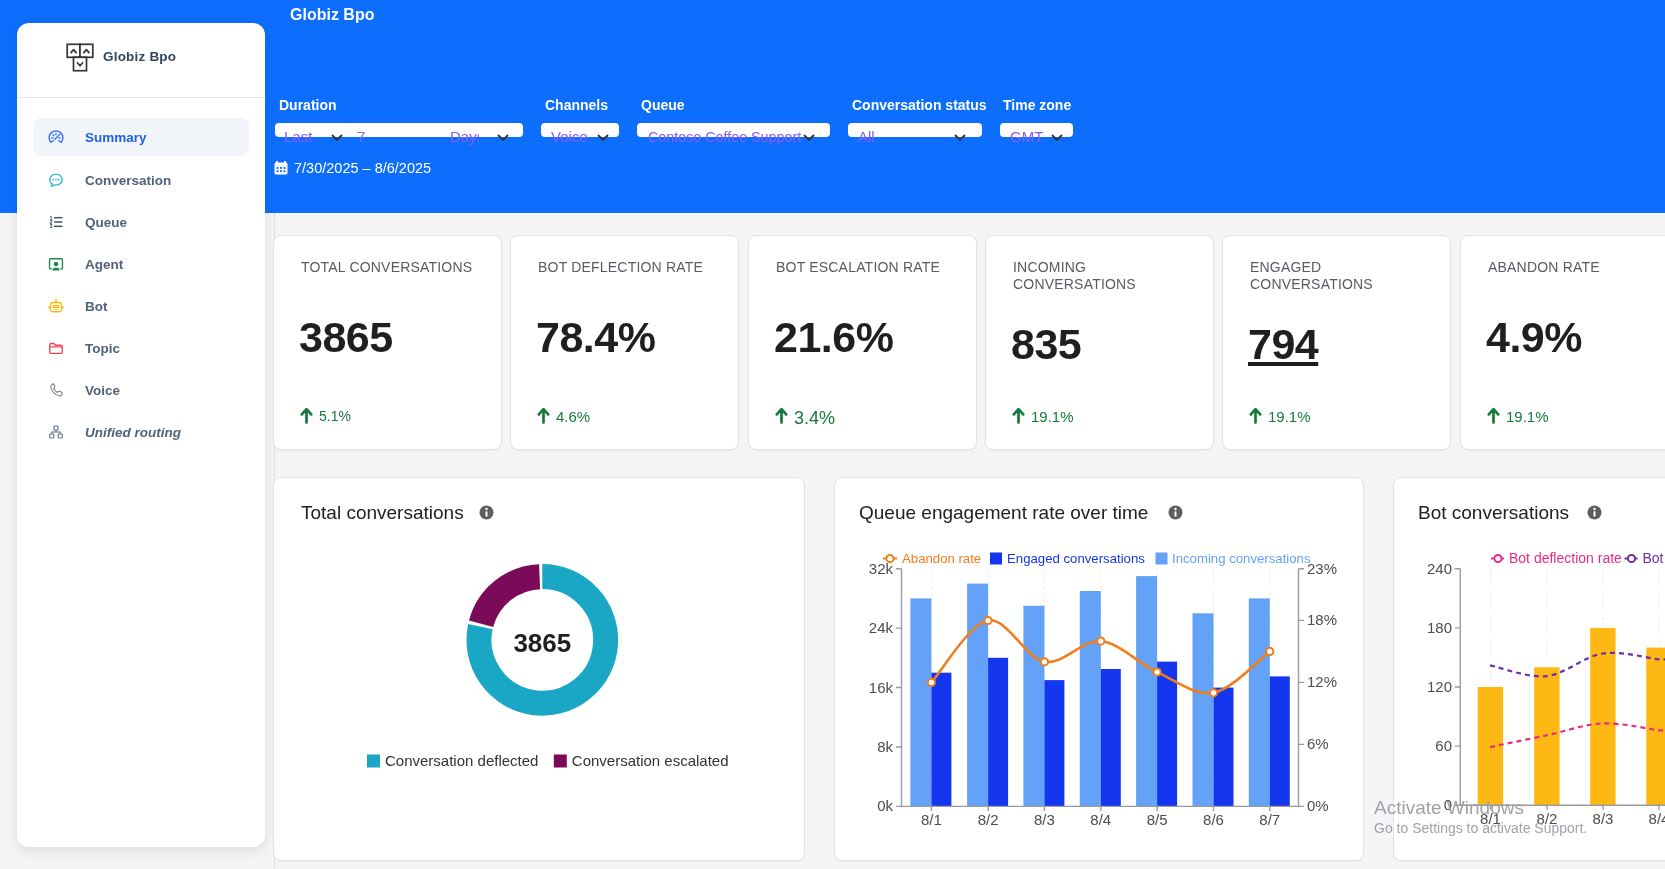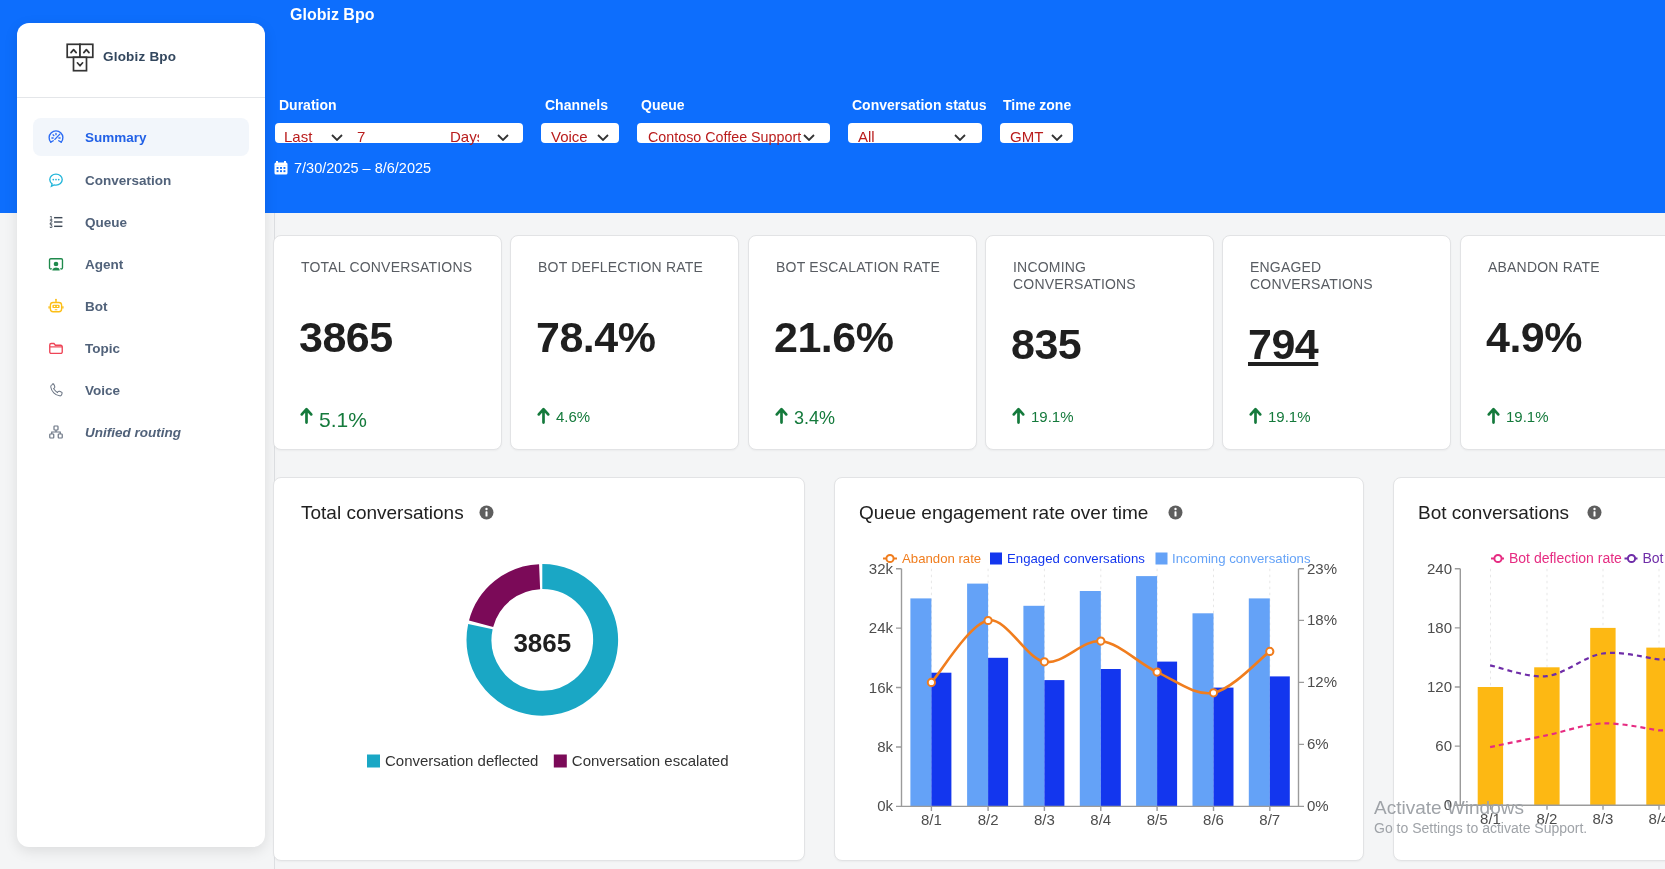--- a/index.html
+++ b/index.html
@@ -4,21 +4,21 @@
 <style>
 *{margin:0;padding:0;box-sizing:border-box;}
 html,body{width:1665px;height:869px;overflow:hidden;}
 body{font-family:"Liberation Sans",sans-serif;background:#f4f5f6;}
 #page{position:relative;width:1665px;height:869px;overflow:hidden;background:#f4f5f6;}
 .abs{position:absolute;}
 .hdr{left:0;top:0;width:1665px;height:213px;background:#0d6efd;}
 .vline{left:274px;top:213px;width:1px;height:656px;background:#dddfe2;}
 .hdrtitle{left:290px;top:6px;color:#fff;font-size:16px;font-weight:bold;}
 .flabel{color:#fff;font-size:14px;font-weight:bold;top:97px;}
-.fctl{top:123px;height:20px;background:#fff;border-radius:4px;color:#b91c1c;font-size:15px;}
+.fctl{top:123px;height:14px;background:#fff;border-radius:4px;color:#8b5cf6;font-size:15px;}
 .chev{position:absolute;top:11px;width:12px;height:7px;}
 .chev svg{display:block;}
 .daterow{left:274px;top:160px;color:#fff;font-size:14.5px;}
 
 .sidebar{left:17px;top:23px;width:248px;height:824px;background:#fff;border-radius:12px;box-shadow:0 4px 14px rgba(0,0,0,0.10);}
 .sdiv{left:17px;top:97px;width:248px;height:1px;background:#e4e6e9;}
 .logotext{left:103px;top:49px;font-size:13.5px;font-weight:bold;color:#33475e;letter-spacing:0.2px;}
 .mi{position:absolute;left:33px;width:216px;height:38px;border-radius:8px;}
 .mi .ictr{position:absolute;left:15px;top:50%;transform:translateY(-50%);width:16px;height:16px;}
 .mi .txt{position:absolute;left:52px;top:50%;transform:translateY(-50%);font-size:13.5px;font-weight:bold;color:#4c5d73;white-space:nowrap;}
@@ -223,21 +223,21 @@
         </svg></span>
     <span class="txt" style="color:#51627a;font-style:italic;">Unified routing</span>
   </div>
 
   <div class="abs kpi" style="left:273px;">
     <div class="t">TOTAL CONVERSATIONS</div>
     <div class="n" style="top:80px;">3865</div>
     <svg class="abs" style="left:26px;top:171px;" width="13" height="17" viewBox="0 0 13 17">
         <path d="M6.5 15.6 V3 M1.8 7.4 L6.5 2.2 L11.2 7.4" fill="none" stroke="#157a3c" stroke-width="2.7" stroke-linecap="round" stroke-linejoin="round"></path>
       </svg>
-    <div class="abs" style="left:45px;top:172px;color:#157a3c;font-size:21px;">5.1%</div>
+    <div class="abs" style="left:45px;top:172px;color:#157a3c;font-size:14px;">5.1%</div>
   </div>
   <div class="abs kpi" style="left:510px;">
     <div class="t">BOT DEFLECTION RATE</div>
     <div class="n" style="top:80px;">78.4%</div>
     <svg class="abs" style="left:26px;top:171px;" width="13" height="17" viewBox="0 0 13 17">
         <path d="M6.5 15.6 V3 M1.8 7.4 L6.5 2.2 L11.2 7.4" fill="none" stroke="#157a3c" stroke-width="2.7" stroke-linecap="round" stroke-linejoin="round"></path>
       </svg>
     <div class="abs" style="left:45px;top:172px;color:#157a3c;font-size:15px;">4.6%</div>
   </div>
   <div class="abs kpi" style="left:748px;">

